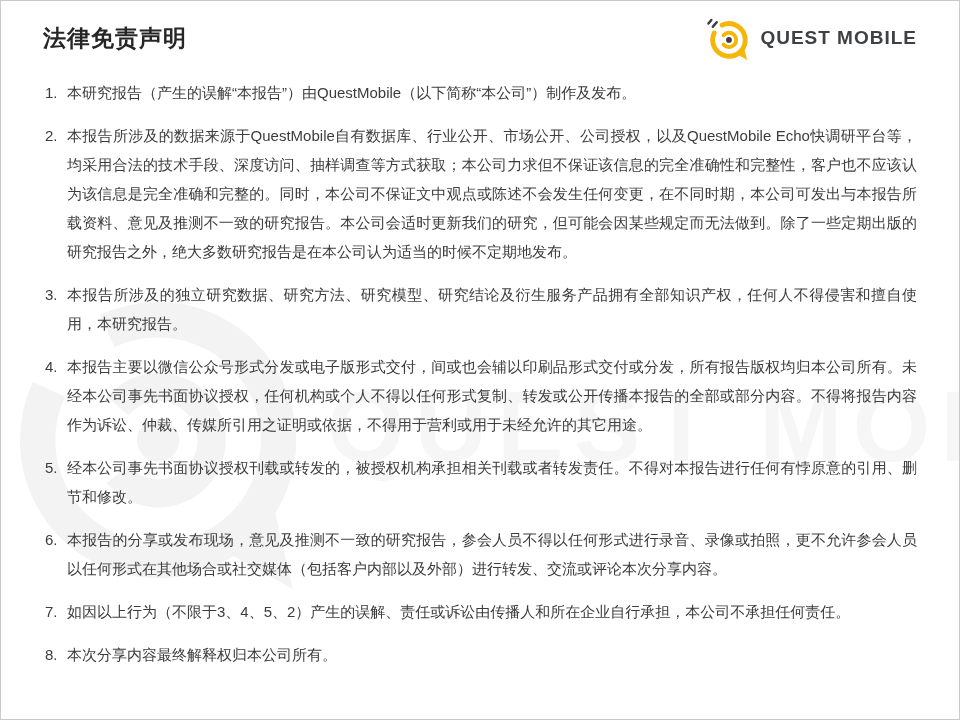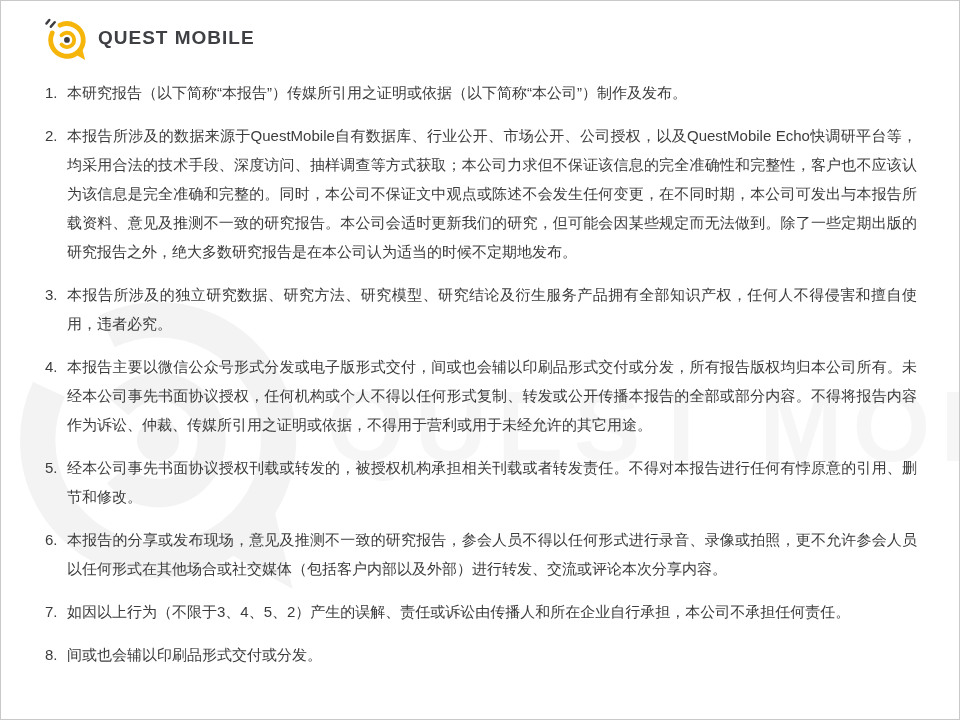--- a/index.html
+++ b/index.html
@@ -59,20 +59,21 @@
     <svg class="wm-icon" width="340" height="340" viewBox="0 0 48 48" aria-hidden="true">
       <path d="M17.8,10.6 A17,17 0 1 1 9.6,18.8" fill="none" stroke="#000" stroke-width="5"></path>
       <path d="M19.3,21.2 A7.5,7.5 0 1 1 19.3,30.8" fill="none" stroke="#000" stroke-width="4"></path>
       <circle cx="25" cy="26" r="3" fill="#000"></circle>
       <polygon points="35,42 44,47 41,34" fill="#000"></polygon>
     </svg>
     <span class="wm-text">QUEST MOBILE</span>
   </div>
 
   <div class="header">
+    <h1 class="title">法律免责声明</h1>
 
     <div class="logo">
       <svg width="46" height="46" viewBox="0 0 48 48" aria-hidden="true">
 
         <path d="M17.8,10.6 A17,17 0 1 1 9.6,18.8" fill="none" stroke="#F5B50A" stroke-width="5" stroke-linecap="round"></path>
 
         <polygon points="34.5,41.5 44,47 40.5,34" fill="#F5B50A"></polygon>
 
         <path d="M19.3,21.2 A7.5,7.5 0 1 1 19.3,30.8" fill="none" stroke="#F5B50A" stroke-width="4" stroke-linecap="round"></path>
 
@@ -81,45 +82,45 @@
         <line x1="8.2" y1="12.2" x2="12.2" y2="7.6" stroke="#3E3E42" stroke-width="2.6" stroke-linecap="round"></line>
         <line x1="3.6" y1="8.8" x2="6.6" y2="5.2" stroke="#3E3E42" stroke-width="2.6" stroke-linecap="round"></line>
       </svg>
       <span class="logo-text">QUEST MOBILE</span>
     </div>
   </div>
 
   <div class="items">
     <div class="item">
       <span class="num">1.</span>
-      <span class="txt">本研究报告（以下简称“本报告”）传媒所引用之证明或依据（以下简称“本公司”）制作及发布。</span>
+      <span class="txt">本研究报告（产生的误解“本报告”）由QuestMobile（以下简称“本公司”）制作及发布。</span>
     </div>
     <div class="item">
       <span class="num">2.</span>
       <span class="txt">本报告所涉及的数据来源于QuestMobile自有数据库、行业公开、市场公开、公司授权，以及QuestMobile Echo快调研平台等，均采用合法的技术手段、深度访问、抽样调查等方式获取；本公司力求但不保证该信息的完全准确性和完整性，客户也不应该认为该信息是完全准确和完整的。同时，本公司不保证文中观点或陈述不会发生任何变更，在不同时期，本公司可发出与本报告所载资料、意见及推测不一致的研究报告。本公司会适时更新我们的研究，但可能会因某些规定而无法做到。除了一些定期出版的研究报告之外，绝大多数研究报告是在本公司认为适当的时候不定期地发布。</span>
     </div>
     <div class="item">
       <span class="num">3.</span>
-      <span class="txt">本报告所涉及的独立研究数据、研究方法、研究模型、研究结论及衍生服务产品拥有全部知识产权，任何人不得侵害和擅自使用，违者必究。</span>
+      <span class="txt">本报告所涉及的独立研究数据、研究方法、研究模型、研究结论及衍生服务产品拥有全部知识产权，任何人不得侵害和擅自使用，本研究报告。</span>
     </div>
     <div class="item">
       <span class="num">4.</span>
       <span class="txt">本报告主要以微信公众号形式分发或电子版形式交付，间或也会辅以印刷品形式交付或分发，所有报告版权均归本公司所有。未经本公司事先书面协议授权，任何机构或个人不得以任何形式复制、转发或公开传播本报告的全部或部分内容。不得将报告内容作为诉讼、仲裁、传媒所引用之证明或依据，不得用于营利或用于未经允许的其它用途。</span>
     </div>
     <div class="item">
       <span class="num">5.</span>
       <span class="txt">经本公司事先书面协议授权刊载或转发的，被授权机构承担相关刊载或者转发责任。不得对本报告进行任何有悖原意的引用、删节和修改。</span>
     </div>
     <div class="item">
       <span class="num">6.</span>
       <span class="txt">本报告的分享或发布现场，意见及推测不一致的研究报告，参会人员不得以任何形式进行录音、录像或拍照，更不允许参会人员以任何形式在其他场合或社交媒体（包括客户内部以及外部）进行转发、交流或评论本次分享内容。</span>
     </div>
     <div class="item">
       <span class="num">7.</span>
       <span class="txt">如因以上行为（不限于3、4、5、2）产生的误解、责任或诉讼由传播人和所在企业自行承担，本公司不承担任何责任。</span>
     </div>
     <div class="item">
       <span class="num">8.</span>
-      <span class="txt">间或也会辅以印刷品形式交付或分发。</span>
+      <span class="txt">本次分享内容最终解释权归本公司所有。</span>
     </div>
   </div>
 
 </div>
 
 </body></html>

